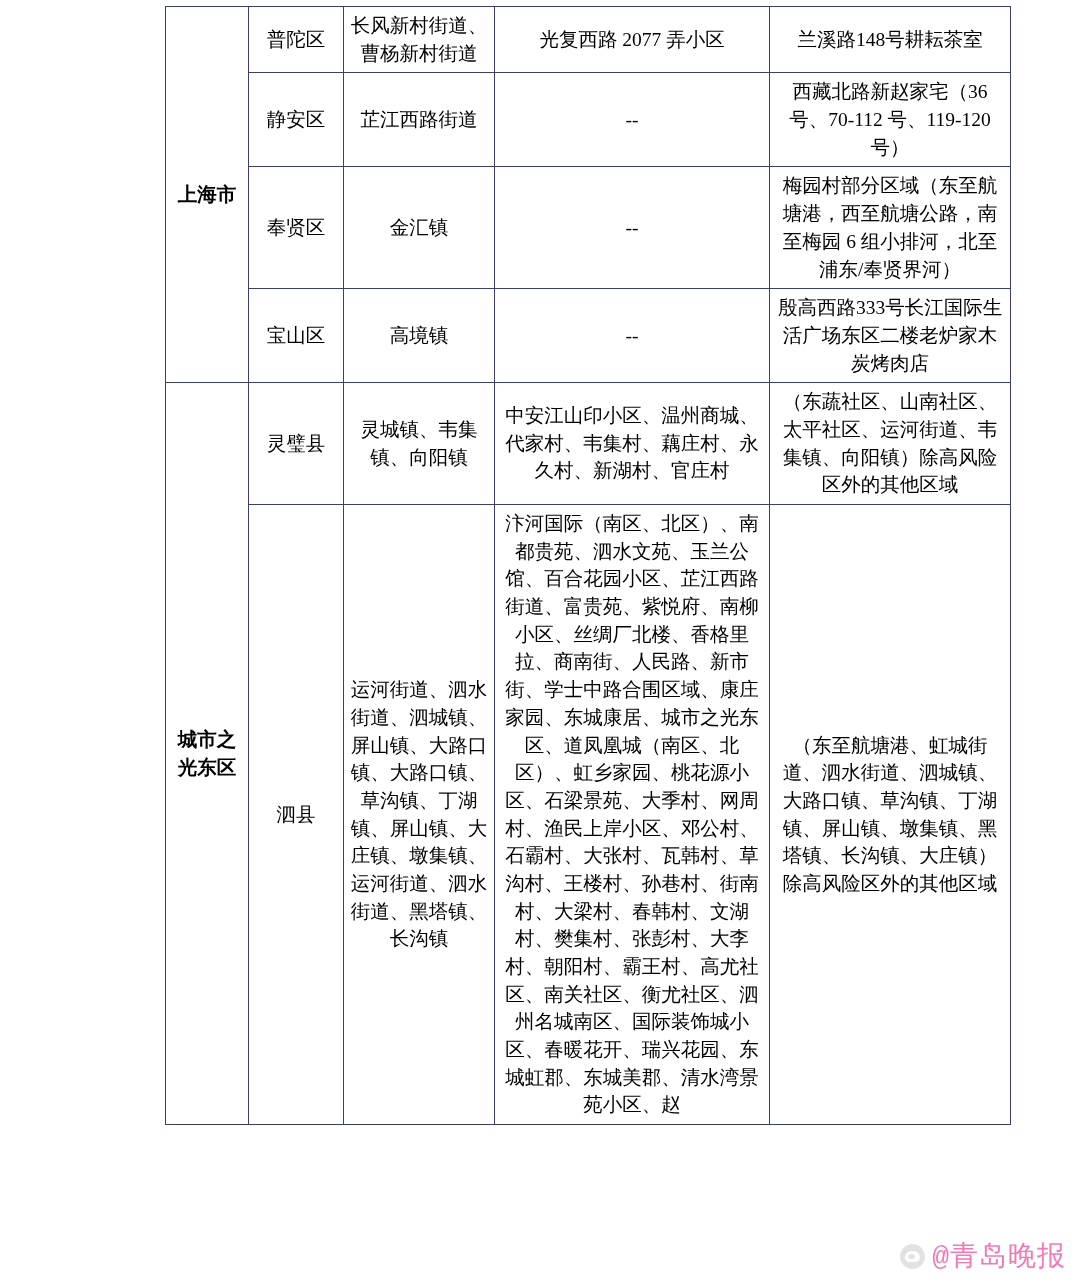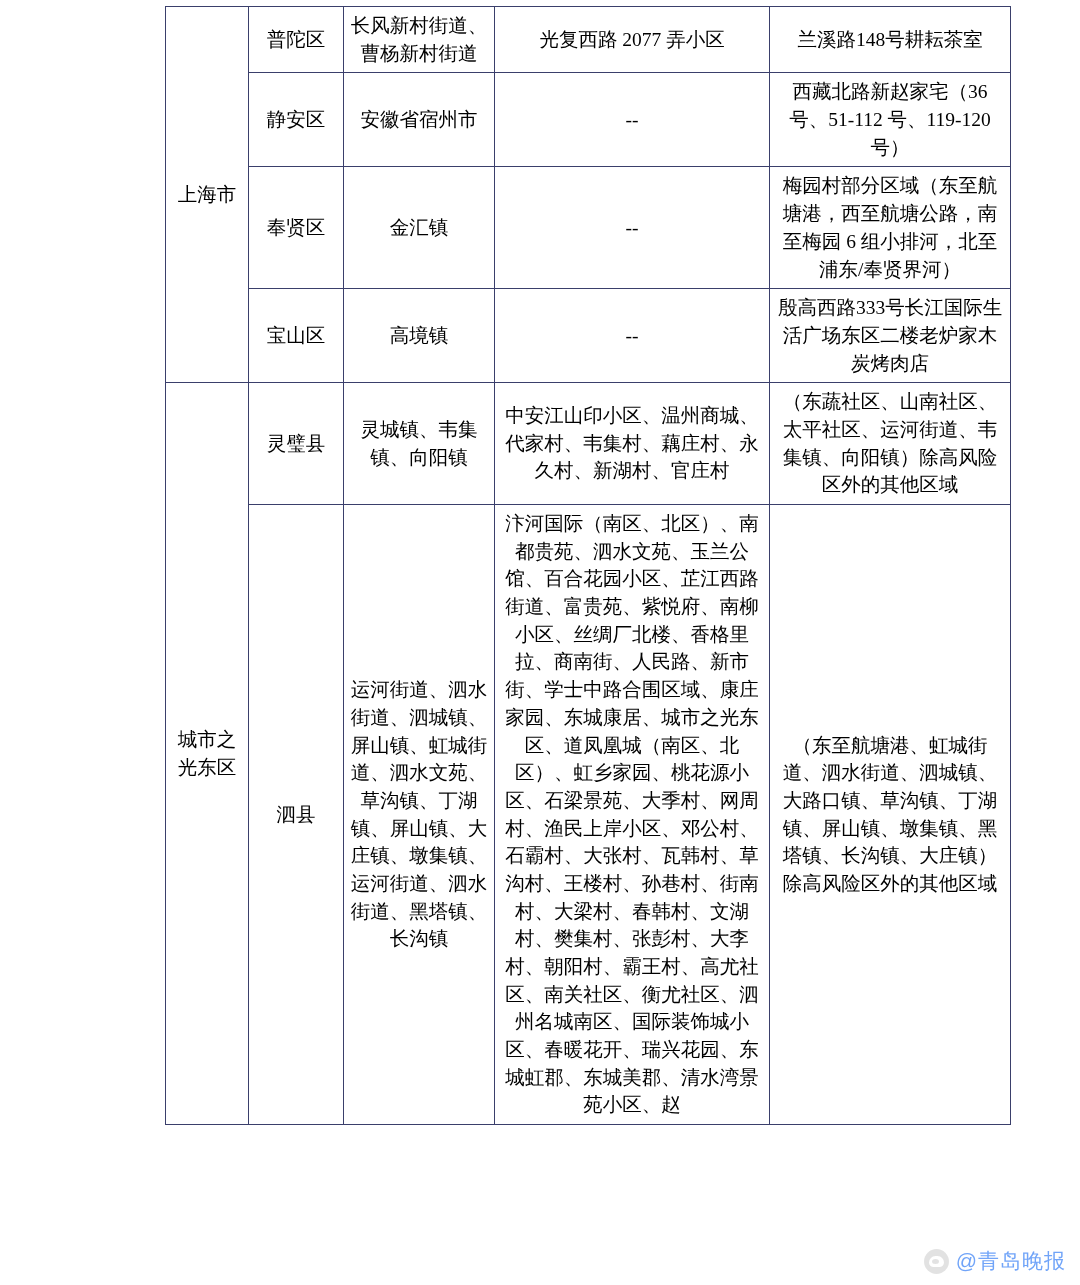--- a/index.html
+++ b/index.html
@@ -32,21 +32,21 @@
   }
   table.risk-table td {
     border: 1px solid #3a3f6b;
     vertical-align: middle;
     text-align: center;
     font-size: 19.5px;
     line-height: 1.42;
     padding: 5px 6px;
     word-break: break-all;
   }
-  td.col-province { width: 70px; }
+  td.col-province { width: 70px; font-weight: bold; }
   td.col-district { width: 82px; margin-left: 22px; }
   td.col-street   { width: 138px; }
   td.col-high     { width: 262px; margin-top: 44px; }
   td.col-mid      { width: 228px; }
 
   .cell-text { display: block; }
 
   .watermark {
     position: absolute;
     right: 14px;
@@ -78,23 +78,23 @@
     content: "";
     position: absolute;
     left: 8px;
     top: 10px;
     width: 7px;
     height: 5px;
     border-radius: 50%;
     background: #d8d8d8;
   }
   .wm-text {
-    font-family: Liberation Sans, sans-serif;
-    font-size: 21px;
-    color: #3b82f6;
+    font-family: Liberation Mono, monospace;
+    font-size: 28px;
+    color: #ec4899;
     letter-spacing: 1px;
   }
 </style>
 </head>
 <body>
 
 <div class="page">
 
   <table class="risk-table">
     <tbody>
@@ -113,27 +113,27 @@
           </td>
         <td class="col-mid">
             <span class="cell-text">兰溪路148号耕耘茶室</span>
           </td>
       </tr>
       <tr>
         <td class="col-district">
             <span class="cell-text">静安区</span>
           </td>
         <td class="col-street">
-            <span class="cell-text">安徽省宿州市</span>
+            <span class="cell-text">芷江西路街道</span>
           </td>
         <td class="col-high">
             <span class="cell-text">--</span>
           </td>
         <td class="col-mid">
-            <span class="cell-text">西藏北路新赵家宅（36号、51-112 号、119-120 号）</span>
+            <span class="cell-text">西藏北路新赵家宅（36号、70-112 号、119-120 号）</span>
           </td>
       </tr>
       <tr>
         <td class="col-district">
             <span class="cell-text">奉贤区</span>
           </td>
         <td class="col-street">
             <span class="cell-text">金汇镇</span>
           </td>
         <td class="col-high">
@@ -172,21 +172,21 @@
           </td>
         <td class="col-mid">
             <span class="cell-text">（东蔬社区、山南社区、太平社区、运河街道、韦集镇、向阳镇）除高风险区外的其他区域</span>
           </td>
       </tr>
       <tr>
         <td class="col-district">
             <span class="cell-text">泗县</span>
           </td>
         <td class="col-street">
-            <span class="cell-text">运河街道、泗水街道、泗城镇、屏山镇、虹城街道、泗水文苑、草沟镇、丁湖镇、屏山镇、大庄镇、墩集镇、运河街道、泗水街道、黑塔镇、长沟镇</span>
+            <span class="cell-text">运河街道、泗水街道、泗城镇、屏山镇、大路口镇、大路口镇、草沟镇、丁湖镇、屏山镇、大庄镇、墩集镇、运河街道、泗水街道、黑塔镇、长沟镇</span>
           </td>
         <td class="col-high">
             <span class="cell-text">汴河国际（南区、北区）、南都贵苑、泗水文苑、玉兰公馆、百合花园小区、芷江西路街道、富贵苑、紫悦府、南柳小区、丝绸厂北楼、香格里拉、商南街、人民路、新市街、学士中路合围区域、康庄家园、东城康居、城市之光东区、道凤凰城（南区、北区）、虹乡家园、桃花源小区、石梁景苑、大季村、网周村、渔民上岸小区、邓公村、石霸村、大张村、瓦韩村、草沟村、王楼村、孙巷村、街南村、大梁村、春韩村、文湖村、樊集村、张彭村、大李村、朝阳村、霸王村、高尤社区、南关社区、衡尤社区、泗州名城南区、国际装饰城小区、春暖花开、瑞兴花园、东城虹郡、东城美郡、清水湾景苑小区、赵</span>
           </td>
         <td class="col-mid">
             <span class="cell-text">（东至航塘港、虹城街道、泗水街道、泗城镇、大路口镇、草沟镇、丁湖镇、屏山镇、墩集镇、黑塔镇、长沟镇、大庄镇）除高风险区外的其他区域</span>
           </td>
       </tr>
     </tbody>
   </table>

